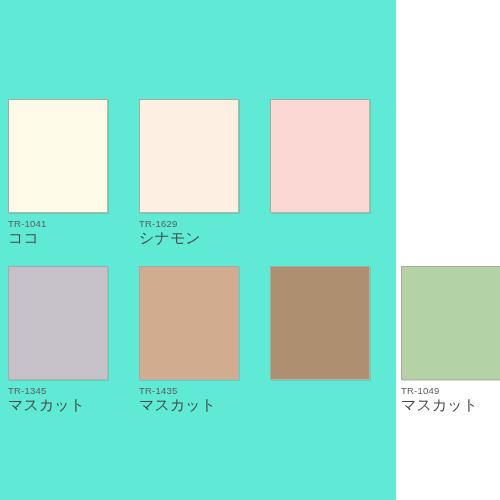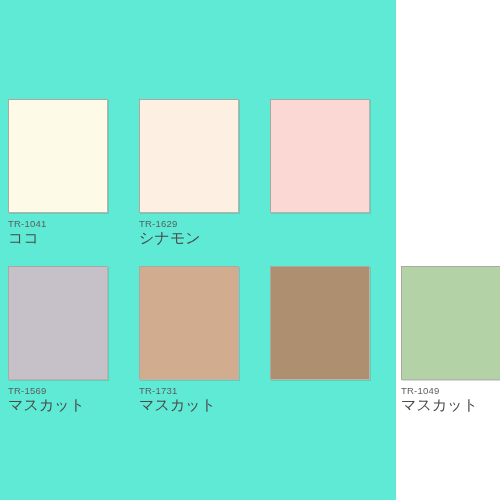--- a/index.html
+++ b/index.html
@@ -96,28 +96,28 @@
       </div>
       <div class="cell">
         <div class="chip" style="background-color: rgb(251, 216, 212);"></div>
       </div>
     </div>
 
     <div class="row">
       <div class="cell">
         <div class="chip" style="background-color: rgb(198, 193, 201);"></div>
         <div class="caption">
-          <span class="code">TR-1569</span>
+          <span class="code">TR-1345</span>
           <span class="name">マスカット</span>
         </div>
       </div>
       <div class="cell">
         <div class="chip" style="background-color: rgb(210, 172, 142);"></div>
         <div class="caption">
-          <span class="code">TR-1731</span>
+          <span class="code">TR-1435</span>
           <span class="name">マスカット</span>
         </div>
       </div>
       <div class="cell">
         <div class="chip" style="background-color: rgb(174, 144, 112);"></div>
         <div class="caption">
         </div>
       </div>
       <div class="cell">
         <div class="chip" style="background-color: rgb(179, 210, 166);"></div>

